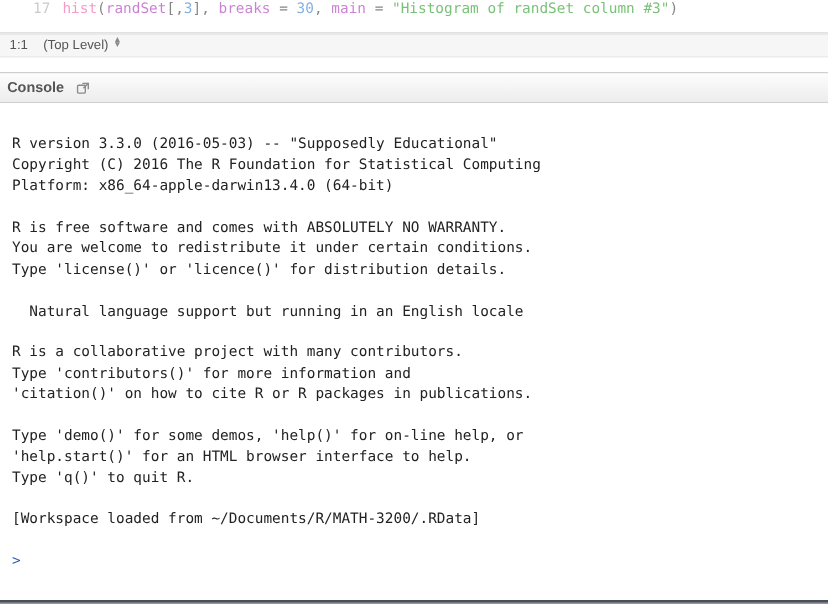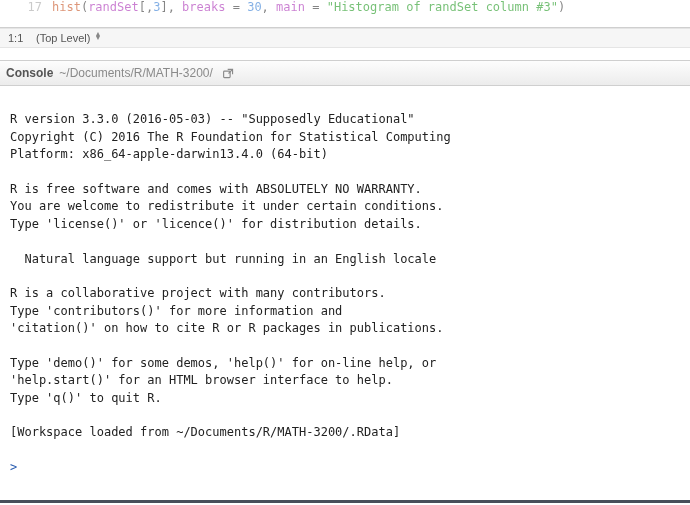--- a/index.html
+++ b/index.html
@@ -20,21 +20,21 @@
   .code-line {
     font-family: Menlo, Monaco, Consolas, monospace;
     font-size: 12px;
     padding: 0 4px 2px 20px;
     display: flex;
     align-items: baseline;
     gap: 10px;
     opacity: 0.55;
   }
   .gutter-num { color: #a0a0a0; width: 22px; text-align: right; }
-  .tok-fn   { color: #c2410c; }
+  .tok-fn   { color: #ec4899; }
   .tok-id   { color: #a21caf; }
   .tok-num  { color: #1f6fd0; }
   .tok-str  { color: #0a8f0a; }
   .tok-punct{ color: #222; }
 
   .status-bar {
     height: 20px;
     display: flex; align-items: center;
     padding: 0 8px;
     background: #f6f6f6;
@@ -111,21 +111,20 @@
       <span>▲</span>
         <span>▼</span>
     </span>
   </span>
 </div>
 
 <div class="gap"></div>
 
 <div class="console-tabbar">
   <span class="console-title">Console</span>
-  <span class="console-path">~/Documents/R/MATH-3200/</span>
   <span class="popout-icon">
     <svg viewBox="0 0 16 16" fill="none" stroke="currentColor" stroke-width="1.4">
       <rect x="2" y="5" width="8" height="8" rx="1"></rect>
       <path d="M7 3 h6 v6"></path>
       <path d="M13 3 L8 8"></path>
     </svg>
   </span>
 </div>
 
 <div class="console-body"><span>

